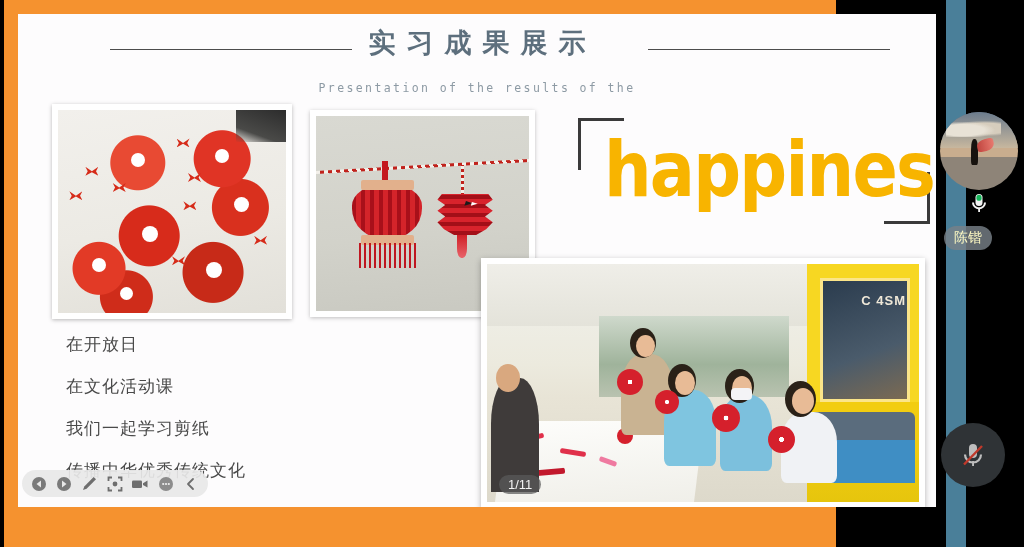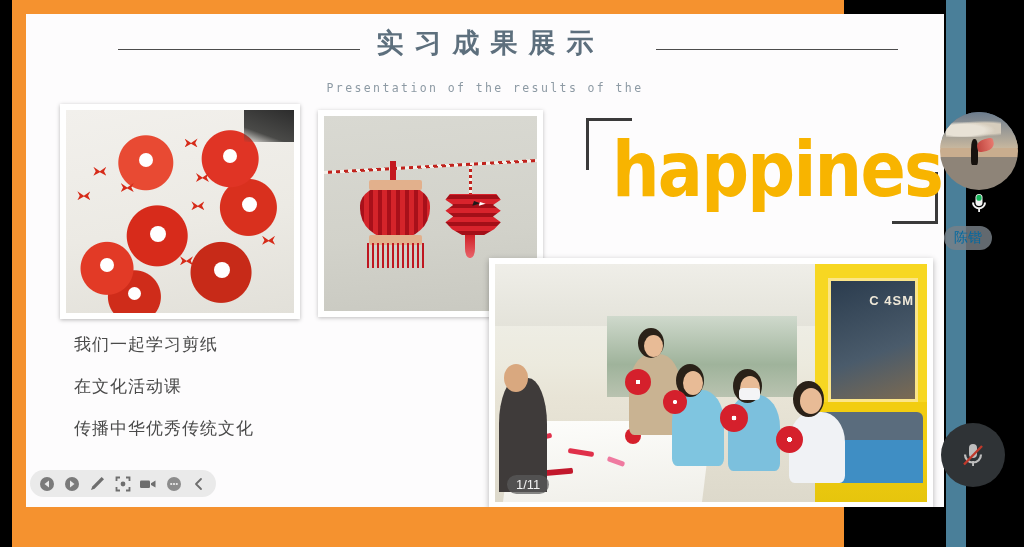--- a/index.html
+++ b/index.html
@@ -2,21 +2,21 @@
 <html><head>
 <meta charset="utf-8">
 <style>
   * { margin:0; padding:0; box-sizing:border-box; }
   html,body { width:1024px; height:547px; overflow:hidden; background:#000; }
   body { font-family:"Liberation Sans","DejaVu Sans",sans-serif; }
 
   #app { position:relative; width:1024px; height:547px; background:#000; }
 
   
-  #slide-frame{ position:absolute; left:12px; top:0; width:832px; height:547px; background:#F5922F; }
+  #slide-frame{ position:absolute; left:4px; top:0; width:832px; height:547px; background:#F5922F; }
   #slide-canvas{ position:absolute; left:14px; top:14px; width:918px; height:493px; background:#fdfcfd; overflow:hidden; }
 
   
   #side-strip{ position:absolute; left:946px; top:0; width:20px; height:547px; background:#4A7F99; }
   #right-panel{ position:absolute; left:966px; top:0; width:58px; height:547px; background:#000; }
 
   
   #title-block{ position:absolute; left:0; top:12px; width:918px; text-align:center; }
   #title-cn{ font-size:27px; letter-spacing:11px; color:#5d6f7d; font-weight:700;
              font-family:"DejaVu Sans","Liberation Sans",sans-serif; line-height:34px; text-indent:11px;}
@@ -136,21 +136,21 @@
   #av-cloud{ position:absolute; left:8%; top:10%; width:70%; height:22%;
      background:radial-gradient(ellipse at 30% 60%,#e8e2d6 0 40%,transparent 60%),
                 radial-gradient(ellipse at 70% 50%,#d6cdbd 0 45%,transparent 65%); }
   #av-figure{ position:absolute; left:40%; top:34%; width:9%; height:34%; background:#17120e;
      border-radius:40% 40% 20% 20%; }
   #av-scarf{ position:absolute; left:48%; top:34%; width:22%; height:16%;
      background:linear-gradient(90deg,#c0453f,#e87a6f); border-radius:50% 20% 50% 20%;
      transform:rotate(-12deg); }
   #mic-badge{ position:absolute; left:966px; top:190px; width:26px; height:26px; }
   #name-tag{ position:absolute; left:944px; top:226px; padding:3px 10px;
-     background:rgba(120,128,136,.82); color:#0369a1; font-size:14px; border-radius:13px;
+     background:rgba(120,128,136,.82); color:#fef9c3; font-size:14px; border-radius:13px;
      font-family:"DejaVu Sans","Liberation Sans",sans-serif; white-space:nowrap; }
   #mute-button{ position:absolute; left:941px; top:423px; width:64px; height:64px;
      border-radius:50%; background:#2f3336; display:flex; align-items:center; justify-content:center; }
 </style>
 </head>
 <body>
 
 <div id="app">
 
   <div id="slide-frame">
@@ -245,22 +245,23 @@
           <div class="rosette" style="left:65%;top:68%;width:27px;height:27px;"></div>
 
           <div class="person" style="left:1%;top:48%;width:11%;height:48%;background:#3f3b3a;border-radius:40% 40% 0 0;"></div>
           <div class="head" style="left:2%;top:42%;width:24px;height:28px;background:#d9a87f;"></div>
 
           <div id="page-indicator">1/11</div>
         </div>
       </div>
 
       <div id="captions">
+        <div class="cap-line">在开放日</div>
+        <div class="cap-line">在文化活动课</div>
         <div class="cap-line">我们一起学习剪纸</div>
-        <div class="cap-line">在文化活动课</div>
         <div class="cap-line">传播中华优秀传统文化</div>
       </div>
 
       <div id="toolbar">
         <div class="tb-btn">
           <svg width="16" height="16" viewBox="0 0 16 16">
               <circle cx="8" cy="8" r="7" fill="#7a7a7a"></circle>
               <path d="M10 4.5 5.5 8 10 11.5z" fill="#e8e8e8"></path>
             </svg>
         </div>

